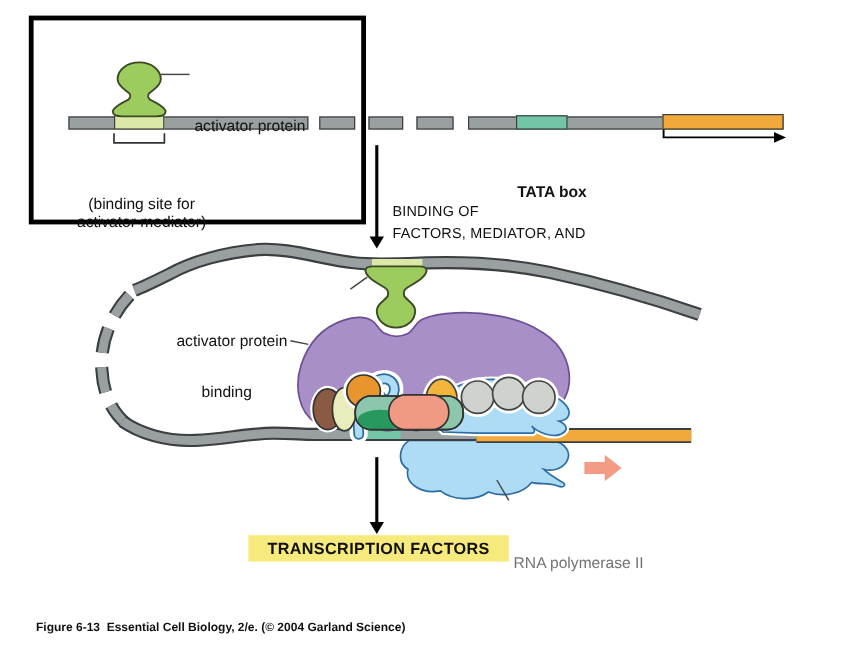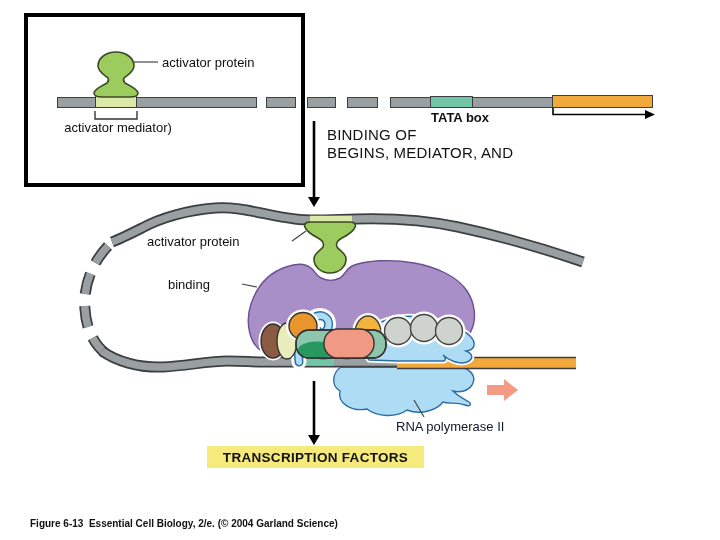--- a/index.html
+++ b/index.html
@@ -7,23 +7,23 @@
          font-family:"Liberation Sans", sans-serif;color:#111;}
   
   .bar{position:absolute;top:97px;height:11px;background:#9aa0a2;border:1.2px solid #3b3f42;box-sizing:border-box;z-index:2;}
   .bar.colored{top:96px;height:12px;z-index:3;}
   .bar.orange{top:95px;height:13px;background:#f2a93b;}
   .bar.teal{background:#72c6a5;}
   .bar.pale{background:#dce8a8;}
   
   .inset-frame{position:absolute;left:24px;top:13px;width:273px;height:166px;border:4px solid #000;z-index:5;}
   
-  .lbl{position:absolute;font-size:13px;line-height:15px;z-index:6;white-space:nowrap;}
+  .lbl{position:absolute;font-size:13px;line-height:15px;z-index:6;white-space:nowrap;margin-top:42px;}
   .lbl.center{text-align:center;white-space:normal;}
-  .caps{font-size:15px;line-height:17.5px;letter-spacing:.2px;}
+  .caps{font-size:12px;line-height:17.5px;letter-spacing:.2px;}
   .banner{position:absolute;left:207px;top:446px;width:217px;height:22px;background:#f7ea7d;
           z-index:6;display:flex;align-items:center;justify-content:center;
           font-size:13.5px;font-weight:bold;letter-spacing:.3px;}
   .caption{position:absolute;left:30px;top:518px;font-size:10px;font-weight:bold;z-index:6;white-space:pre;}
   svg{position:absolute;left:0;top:0;z-index:4;}
 </style>
 </head>
 <body>
 
 <div class="stage">
@@ -107,31 +107,32 @@
 
     <path d="M 487 385 L 504 385 L 504 379 L 518 390 L 504 401 L 504 395 L 487 395 Z" fill="#f49b86"></path>
 
     <line x1="314" y1="381" x2="314" y2="436" stroke="#000" stroke-width="2.6"></line>
     <polygon points="308,435 320,435 314,445" fill="#000"></polygon>
   </svg>
 
   <div class="lbl" style="left:162px;top:55px;">activator protein</div>
 
   <div class="lbl center" style="left:26px;top:120px;width:184px;">
+    <div>(binding site for</div>
     <div>activator mediator)</div>
   </div>
 
   <div class="lbl center" style="left:420px;top:110px;width:80px;font-weight:bold;">TATA box</div>
 
 
   <div class="lbl caps" style="left:327px;top:126px;">
     <div>BINDING OF</div>
-    <div>BEGINS, MEDIATOR, AND</div>
+    <div>FACTORS, MEDIATOR, AND</div>
   </div>
 
   <div class="lbl" style="left:147px;top:234px;">activator protein</div>
   <div class="lbl" style="left:168px;top:277px;">binding</div>
-  <div class="lbl" style="left:396px;top:419px;color:#0f172a;">RNA polymerase II</div>
+  <div class="lbl" style="left:428px;top:419px;color:#737373;">RNA polymerase II</div>
 
   <div class="banner">TRANSCRIPTION FACTORS</div>
 
   <div class="caption">Figure 6-13  Essential Cell Biology, 2/e. (© 2004 Garland Science)</div>
 </div>
 
 </body></html>

